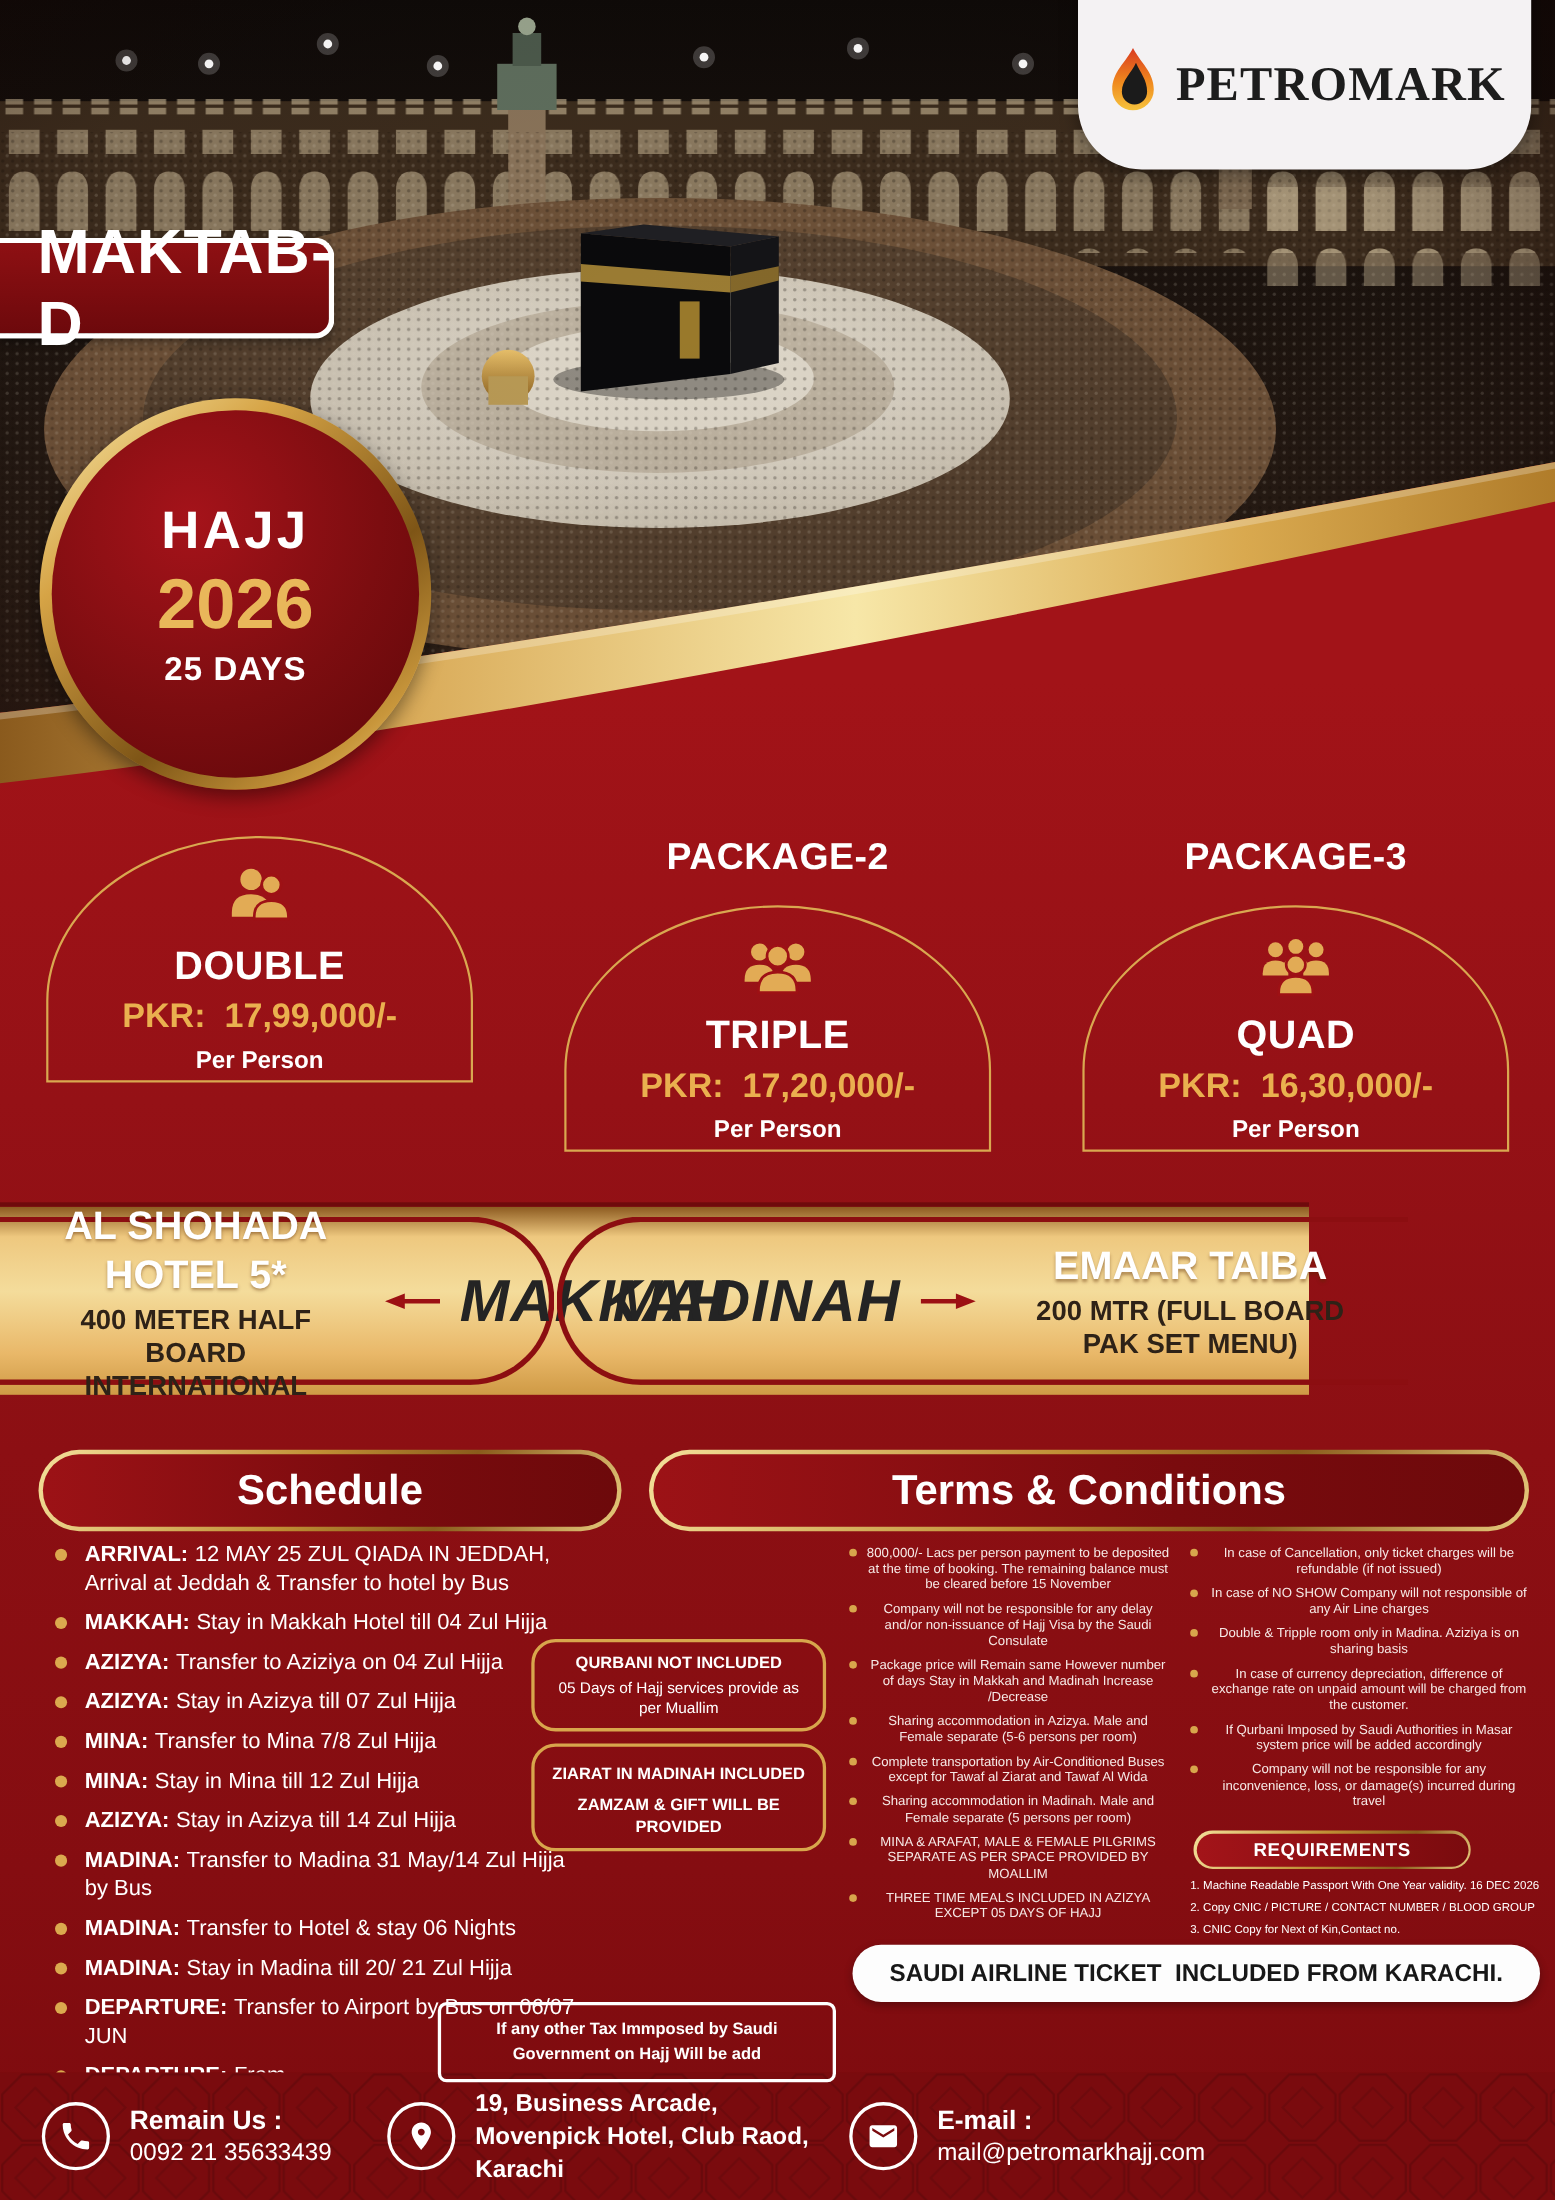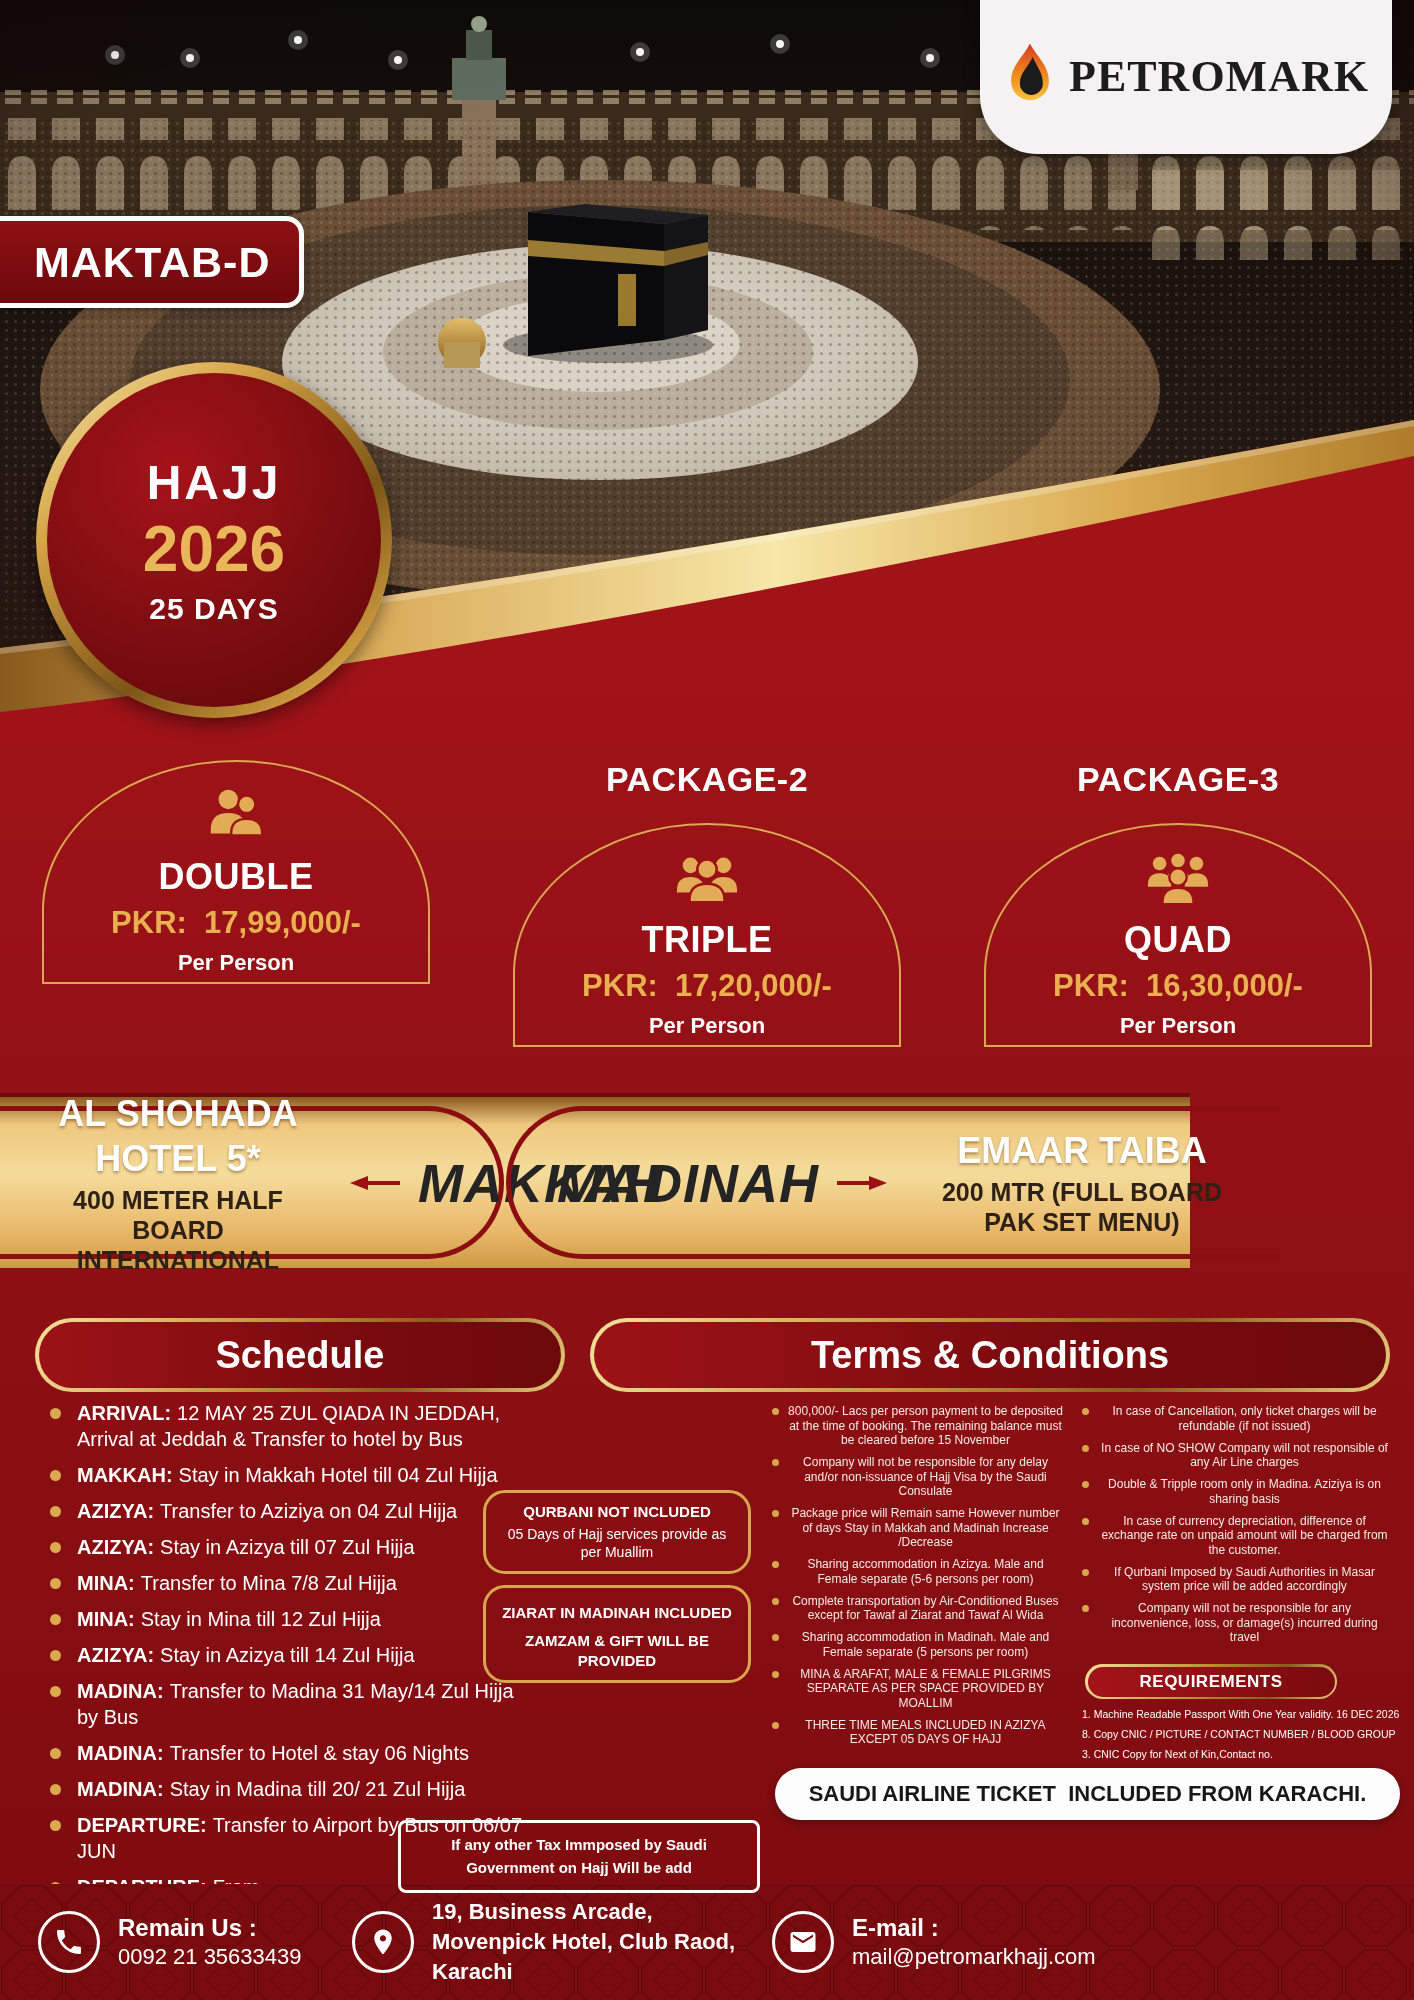--- a/index.html
+++ b/index.html
@@ -13,21 +13,21 @@
   
   .logo-card { position:absolute; left:980px; top:-22px; width:412px; height:176px; z-index:6;
     background:#f4f2f3; border-radius:0 0 58px 58px; display:flex; align-items:center; justify-content:center;
     gap:12px; padding-top:20px; box-shadow:0 4px 16px rgba(0,0,0,.4); }
   .logo-text { font-family:"Liberation Serif", serif; font-size:44px; font-weight:800; color:#1d1d1d; letter-spacing:1px; }
 
   
   .maktab { position:absolute; left:0; top:216px; width:304px; height:92px; z-index:6;
     background:linear-gradient(180deg,#8e1013,#6d090c); border:5px solid #ffffff; border-left:none;
     border-radius:0 18px 18px 0; display:flex; align-items:center; padding-left:34px;
-    font-size:43px; font-weight:bold; color:#fff; letter-spacing:1px; box-shadow:0 3px 8px rgba(0,0,0,.35); }
+    font-size:57px; font-weight:bold; color:#fff; letter-spacing:1px; box-shadow:0 3px 8px rgba(0,0,0,.35); }
 
   
   .hajj-ring { position:absolute; left:36px; top:362px; width:356px; height:356px; z-index:6; border-radius:50%;
     background:linear-gradient(140deg,#f9ecb0,#d6a446 28%,#7e5516 62%,#c8963b 84%,#f3d98c);
     padding:11px; box-shadow:0 6px 18px rgba(0,0,0,.45); }
   .hajj-circle { width:100%; height:100%; border-radius:50%;
     background:radial-gradient(circle at 38% 30%,#a5131a,#7c0d10 55%,#5e0709);
     display:flex; flex-direction:column; align-items:center; justify-content:center; }
   .hajj-title { font-size:48px; font-weight:800; color:#fff; letter-spacing:3px; }
   .hajj-year { font-size:64px; font-weight:800; color:#e9b75a; margin-top:2px; }
@@ -476,21 +476,21 @@
         <span class="dot"></span>
         <span>Company will not be responsible for any inconvenience, loss, or damage(s)  incurred during travel</span>
       </li>
   </ul>
 
   <div class="req-pill">
     <div class="req-pill-inner">REQUIREMENTS</div>
   </div>
   <ul class="req-list">
     <li>1. Machine Readable Passport With One Year validity. 16 DEC 2026</li>
-    <li>8. Copy CNIC / PICTURE / CONTACT NUMBER / BLOOD GROUP</li>
+    <li>2. Copy CNIC / PICTURE / CONTACT NUMBER / BLOOD GROUP</li>
     <li>3. CNIC Copy for Next of Kin,Contact no.</li>
   </ul>
 
   <div class="white-banner banner1">SAUDI AIRLINE TICKET  INCLUDED FROM KARACHI.</div>
   <div class="white-banner banner2">UPGRADE AVAILABLE ON REQUEST FOR MAKTAB A (05 DAYS OF HAJJ)</div>
 
   <div class="footer">
     <svg class="footer-pattern" width="1414" height="116">
       <defs>
         <pattern id="octa" width="64" height="64" patternUnits="userSpaceOnUse">

